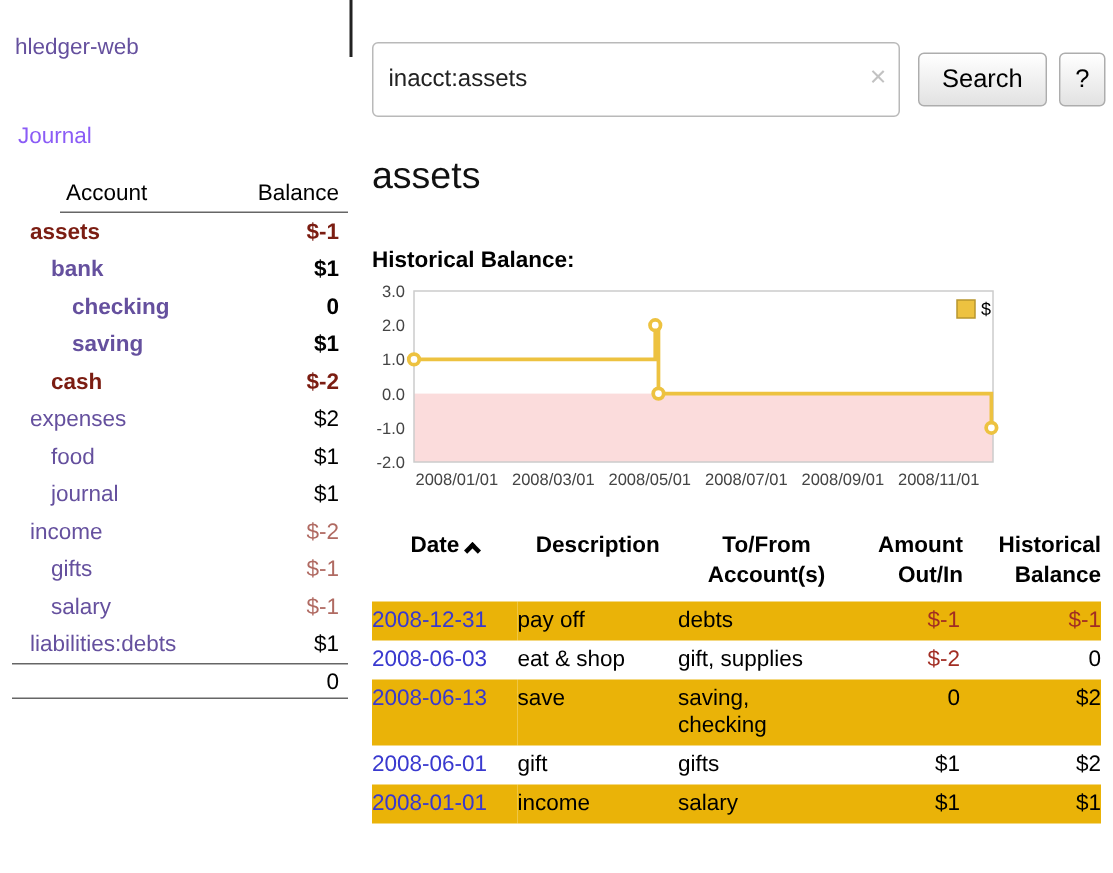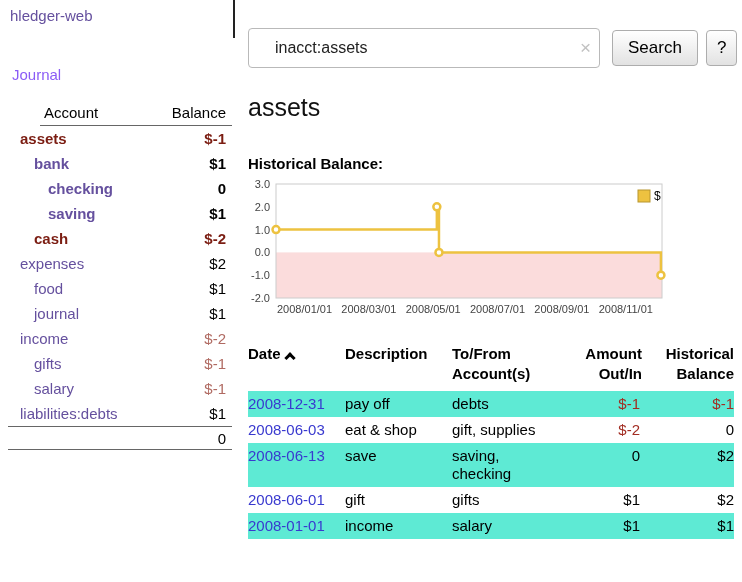--- a/index.html
+++ b/index.html
@@ -1,21 +1,21 @@
 <!DOCTYPE html>
 <html><head>
 <meta charset="utf-8">
 <style>
   * { box-sizing: border-box; }
   html,body { margin:0; padding:0; background:#fff; }
   body { font-family: "Liberation Sans", "DejaVu Sans", sans-serif; color:#000; }
   .page { position:relative; width:742px; height:582px; background:#fff; overflow:hidden; }
 
   
-  .sidebar { position:absolute; left:0; top:0; width:236px; height:424px; }
+  .sidebar { position:absolute; left:0; top:16px; width:236px; height:424px; }
   .brand { position:absolute; left:10px; top:7px; font-size:15px; color:#65509e; text-decoration:none; }
   .journal-link { position:absolute; left:12px; top:66px; font-size:15px; color:#8b5cf6; text-decoration:none; }
   .acct-table { position:absolute; left:8px; top:100px; width:224px; }
   .acct-head { display:flex; align-items:center; height:26px; border-bottom:1px solid #666; font-size:15px; padding-left:4px;margin-left:32px; }
   .acct-head .hb { margin-left:auto; padding-right:6px; }
   .srow { display:flex; align-items:center; height:25px; font-size:15px; }
   .srow a { text-decoration:none; }
   .srow .bal { margin-left:auto; padding-right:6px; }
   .ind0 { padding-left:12px; } .ind1 { padding-left:26px;gap:48px; } .ind2 { padding-left:40px; }
   .b { font-weight:bold; }
@@ -23,43 +23,43 @@
   .acct-total { display:flex; align-items:center; height:24px; border-top:1px solid #666; border-bottom:1px solid #666; font-size:15px; }
   .acct-total span { margin-left:auto; padding-right:6px; }
 
   .topline { position:absolute; left:233px; top:0; width:2px; height:38px; background:#222; }
 
   
   .main { position:absolute; left:248px; top:0; width:488px; }
   h1.title { font-size:31px; font-weight:400; margin:6px 0 0 0; line-height:36px; color:#111; }
   .searchrow { display:flex; align-items:center; margin-top:28px; }
   .searchbox { position:relative; width:352px; flex:none; }
-  .searchbox input { width:100%; height:40px; padding:0 30px 0 26px; font-size:16px; color:#222;
+  .searchbox input { width:100%; height:50px; padding:0 30px 0 10px; font-size:16px; color:#222;
                      border:1px solid #b9b9b9; border-radius:4px; outline:none;
                      font-family:"Liberation Sans","DejaVu Sans",sans-serif; }
   .clear { position:absolute; right:9px; top:50%; transform:translateY(-52%); color:#c2c2c2; font-size:19px; cursor:pointer; }
   .btn { height:36px; padding:0 15px; font-size:17px; color:#000; margin-left:12px;
          background:linear-gradient(#ffffff,#e2e2e2); border:1px solid #adadad; border-radius:4px;
          font-family:"Liberation Sans","DejaVu Sans",sans-serif; }
   .btn.help { padding:0 10px; margin-left:8px; }
   h2.acctname { font-size:25px; font-weight:400; margin:24px 0 0 0; line-height:30px; color:#111; }
   .chart-label { margin-top:33px; font-size:15px; font-weight:bold; }
   #chart-svg { display:block; margin-top:6px; }
   .tick { font-size:11px; fill:#444; font-family:"Liberation Sans","DejaVu Sans",sans-serif; }
   .legendtxt { font-size:12px; fill:#000; font-family:"Liberation Sans","DejaVu Sans",sans-serif; }
 
   
   table.register { border-collapse:collapse; table-layout:fixed; width:486px; margin-top:26px; }
-  table.register th { font-size:15px; font-weight:bold; text-align:left; vertical-align:top; padding:0 0 8px 0; line-height:1.3; }
+  table.register th { font-size:15px; font-weight:bold; text-align:center; vertical-align:top; padding:0 0 8px 0; line-height:1.3; }
   table.register th.r { text-align:right; }
   .thline { display:block; }
   table.register td { font-size:15px; vertical-align:top; padding:4px 14px 4px 0; line-height:1.2; }
   table.register td.r { text-align:right; padding-right:2px; }
   table.register td.last { padding-right:0; }
-  tr.green { background:#5eead4;padding-left:44px; }
+  tr.green { background:#eab308;padding-left:44px; }
   a.date { color:#3939cf; text-decoration:none; }
   .neg { color:#a22d23; }
   .sort { display:inline-block; width:8px; height:8px; border-top:3px solid #000; border-left:3px solid #000;
           transform:rotate(45deg); margin-left:5px; position:relative; top:3px; }
 </style>
 </head>
 <body>
 
 <div class="page">
 

